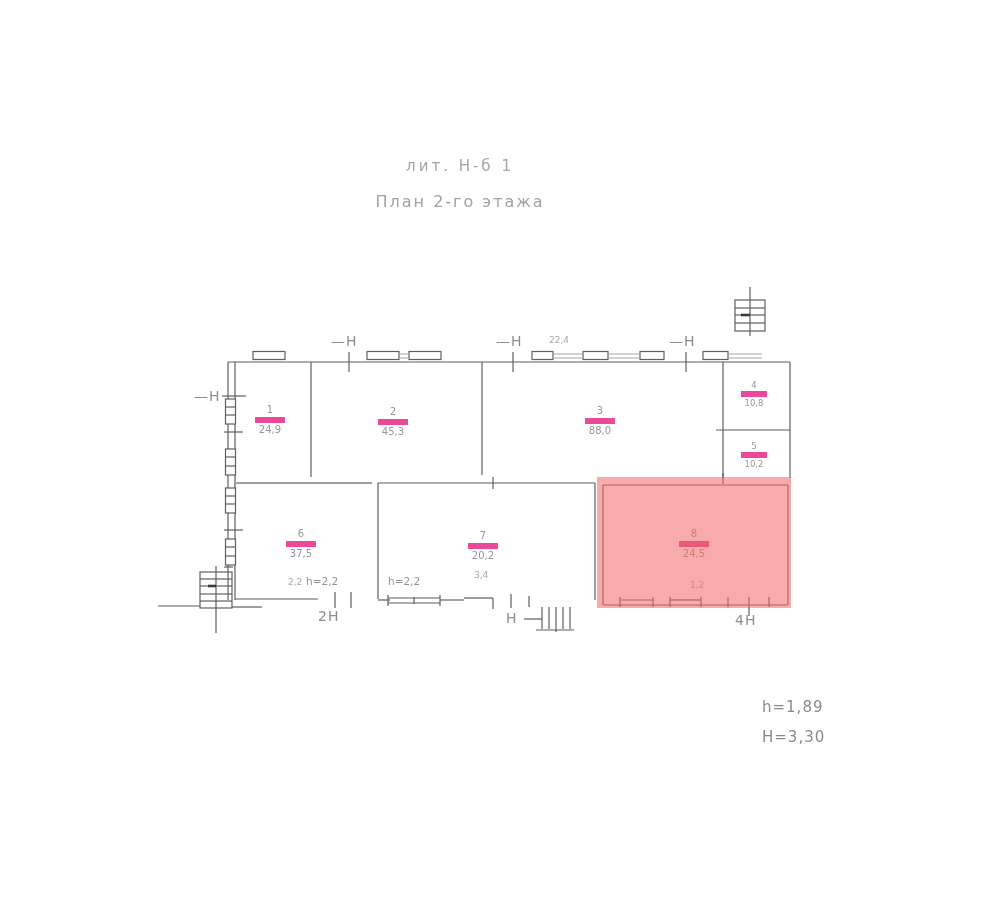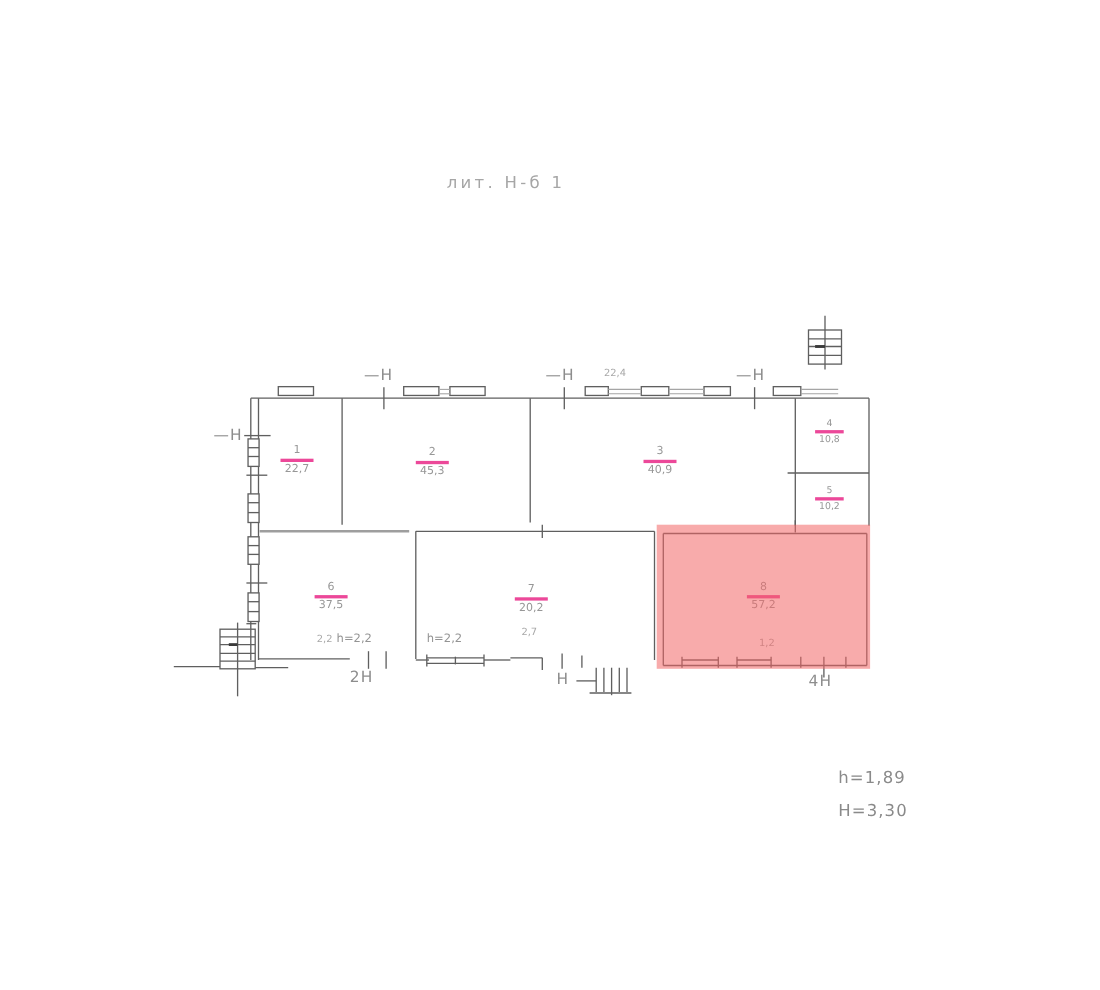--- a/index.html
+++ b/index.html
@@ -16,21 +16,21 @@
           letter-spacing:3px;color:#a6a6a6;}
   .title2{left:355px;top:192px;width:210px;text-align:center;font-size:16px;
           letter-spacing:2px;color:#a2a2a2;}
   .mark{font-size:14px;color:#8d8d8d;letter-spacing:1px;}
   .note{font-size:15px;color:#8a8a8a;letter-spacing:1px;}
   .dim{font-size:9px;color:#a8a8a8;}
   .hdim{font-size:10.5px;color:#949494;}
   .frac{position:absolute;z-index:2;width:44px;text-align:center;font-size:10px;
         color:#979797;line-height:1.25;}
   .frac .num{display:block;}
-  .frac .den{display:inline-block;border-top:3px solid #ec4899;padding:1px 4px 0 4px;}
+  .frac .den{display:inline-block;border-top:6px solid #ec4899;padding:1px 4px 0 4px;}
   .frac.small{width:36px;font-size:8.5px;}
   .highlight{position:absolute;left:597px;top:477px;width:194px;height:131px;
              background:rgba(242,102,102,0.55);z-index:3;}
 </style>
 </head>
 <body>
 
 <div class="canvas">
 
   <svg class="plan" width="1000" height="900" viewBox="0 0 1000 900">
@@ -160,67 +160,68 @@
       <line x1="542" y1="607" x2="542" y2="629"></line>
       <line x1="549" y1="607" x2="549" y2="629"></line>
       <line x1="556" y1="607" x2="556" y2="632"></line>
       <line x1="563" y1="607" x2="563" y2="629"></line>
       <line x1="570" y1="607" x2="570" y2="629"></line>
       <line x1="536" y1="630" x2="574" y2="630"></line>
     </g>
   </svg>
 
   <div class="txt title1">лит. Н-б 1</div>
+  <div class="txt title2">План 2-го этажа</div>
 
   <div class="txt mark" style="left:331px;top:333px">—Н</div>
   <div class="txt mark" style="left:496px;top:333px">—Н</div>
   <div class="txt mark" style="left:669px;top:333px">—Н</div>
   <div class="txt mark" style="left:194px;top:388px">—Н</div>
   <div class="txt mark" style="left:318px;top:608px">2Н</div>
   <div class="txt mark" style="left:506px;top:610px">Н</div>
   <div class="txt mark" style="left:735px;top:612px">4Н</div>
 
   <div class="txt note" style="left:762px;top:698px">h=1,89</div>
   <div class="txt note" style="left:762px;top:728px">Н=3,30</div>
 
   <div class="txt dim" style="left:549px;top:335px">22,4</div>
   <div class="txt dim" style="left:288px;top:577px">2,2</div>
   <div class="txt hdim" style="left:306px;top:575px">h=2,2</div>
   <div class="txt hdim" style="left:388px;top:575px">h=2,2</div>
-  <div class="txt dim" style="left:474px;top:570px">2,7</div>
+  <div class="txt dim" style="left:474px;top:570px">3,4</div>
   <div class="txt dim" style="left:690px;top:580px">1,2</div>
 
   <div class="frac" style="left:248px;top:404px">
     <span class="num">1</span>
-    <span class="den">22,7</span>
+    <span class="den">24,9</span>
   </div>
   <div class="frac" style="left:371px;top:406px">
     <span class="num">2</span>
     <span class="den">45,3</span>
   </div>
   <div class="frac" style="left:578px;top:405px">
     <span class="num">3</span>
-    <span class="den">40,9</span>
+    <span class="den">88,0</span>
   </div>
   <div class="frac small" style="left:736px;top:380px">
     <span class="num">4</span>
     <span class="den">10,8</span>
   </div>
   <div class="frac small" style="left:736px;top:441px">
     <span class="num">5</span>
     <span class="den">10,2</span>
   </div>
   <div class="frac" style="left:279px;top:528px">
     <span class="num">6</span>
     <span class="den">37,5</span>
   </div>
   <div class="frac" style="left:461px;top:530px">
     <span class="num">7</span>
     <span class="den">20,2</span>
   </div>
   <div class="frac" style="left:672px;top:528px">
     <span class="num">8</span>
-    <span class="den">57,2</span>
+    <span class="den">24,5</span>
   </div>
 
   <div class="highlight"></div>
 
 </div>
 
 </body></html>

